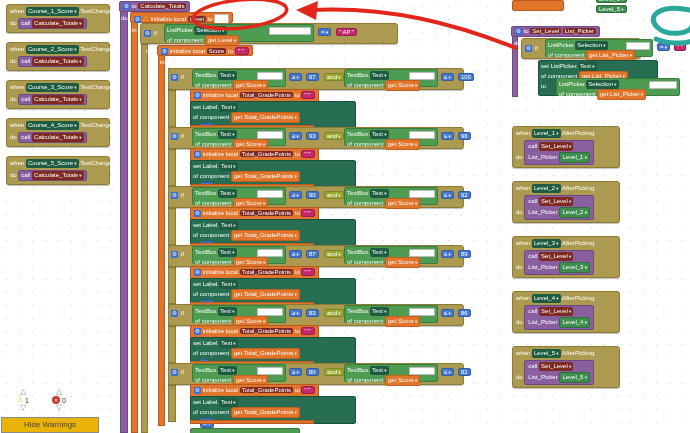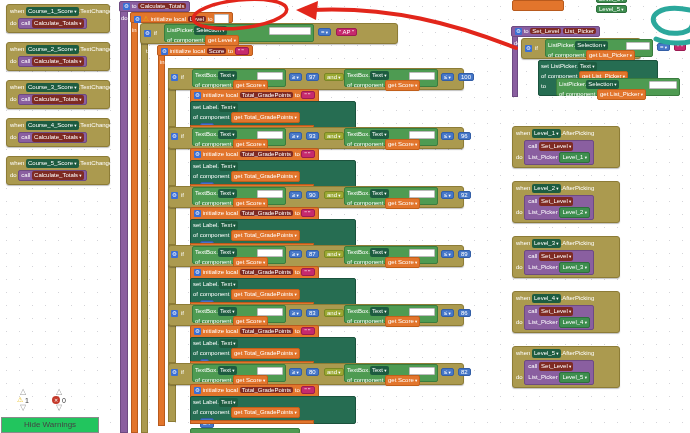--- a/index.html
+++ b/index.html
@@ -29,21 +29,21 @@
         line-height:7px;text-align:center;border-radius:1px;vertical-align:middle;}
   .sock{display:inline-block;background:#fff;border:1px solid #bbb;border-radius:1px;vertical-align:middle;}
   .warn{color:#E8B80A;font-size:7px;}
   .str::before{content:'" ';} .str::after{content:' "';}
   .lbl{color:#fff;}
   .row{line-height:8px;white-space:nowrap;}
   .tri{color:#9a9a9a;font-size:8px;line-height:8px;}
   .errc{display:inline-block;width:8px;height:8px;border-radius:50%;background:#C43A2B;color:#fff;
         font-size:5px;line-height:8px;text-align:center;vertical-align:middle;}
   .cnt{color:#333;font-size:7px;vertical-align:middle;}
-  #hidewarn{position:absolute;left:1px;top:417px;width:96px;height:14px;background:#22c55e;
+  #hidewarn{position:absolute;left:1px;top:417px;width:96px;height:14px;background:#eab308;
         border:1px solid #8a8a8a;color:#444;font-size:8px;line-height:14px;text-align:center;}
   svg.anno{position:absolute;left:0;top:0;pointer-events:none;}
 </style>
 </head>
 <body>
 
 <div class="dots"></div>
 <div id="ws">
     <div class="blk gold" style="left:6px;top:4px;width:104px;height:29px;padding:2px 3px;">
       <div class="row"><span class="lbl">when</span> <span class="chip dd">Course_1_Score</span><span class="lbl">.TextChanged</span></div>

